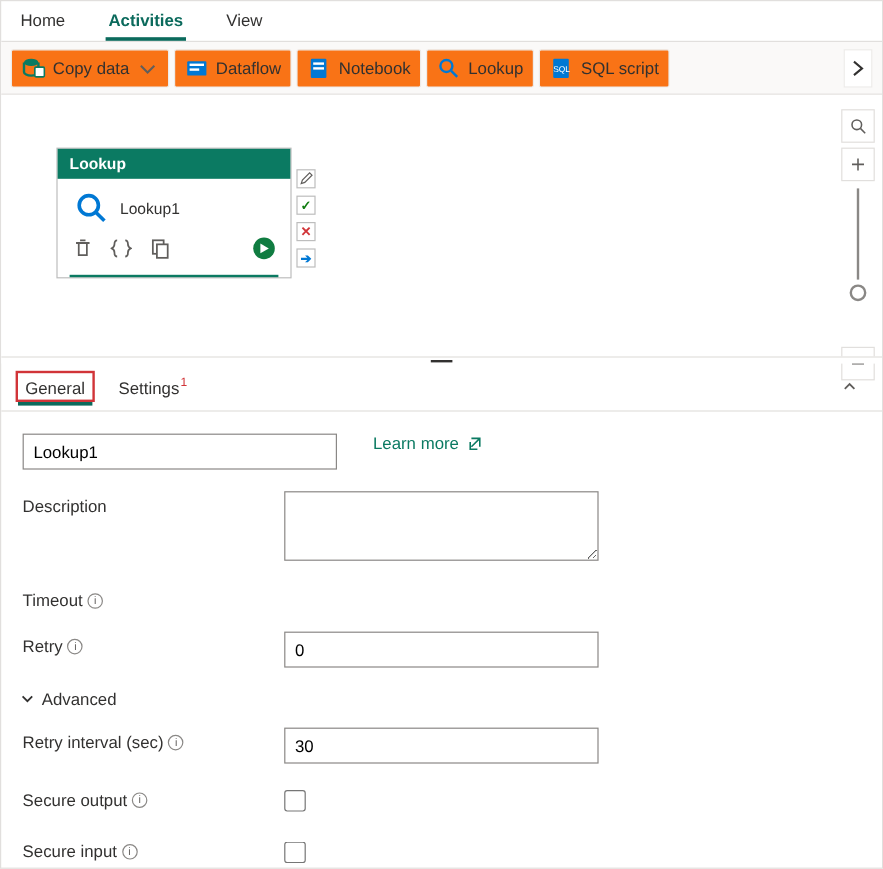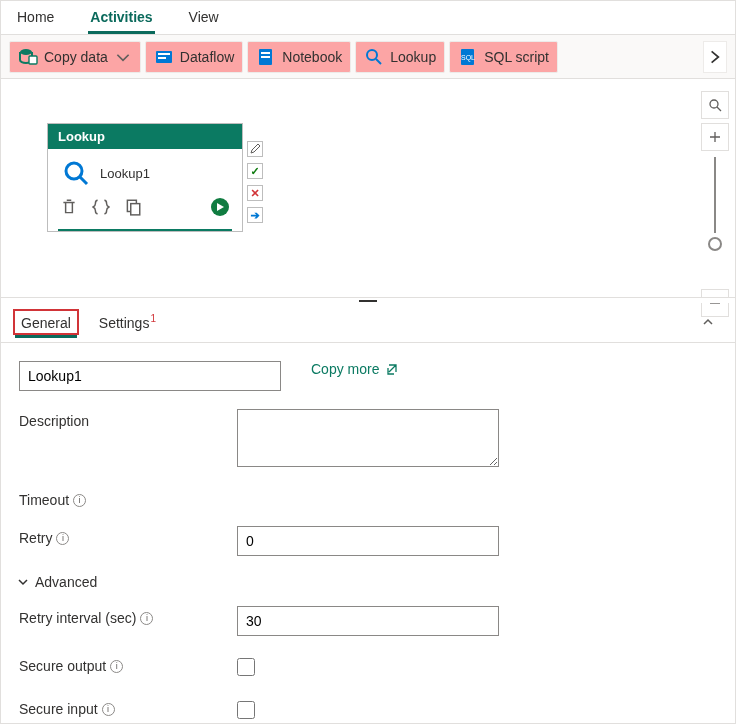--- a/index.html
+++ b/index.html
@@ -12,21 +12,21 @@
     width: 736px;
     height: 724px;
     overflow: hidden;
     border: 1px solid #e1dfdd;
   }
   .top-tabs { display:flex; gap: 32px; padding: 4px 14px 0 14px; border-bottom: 1px solid #e1dfdd; height: 34px; }
   .top-tab { padding: 4px 2px; cursor: pointer; color:#323130; }
   .top-tab.active { color:#0b6a5c; border-bottom: 3px solid #0b6a5c; font-weight: 600; }
 
   .ribbon { display:flex; align-items:center; gap: 4px; padding: 6px 8px; border-bottom: 1px solid #e1dfdd; height: 44px; background: #faf9f8; }
-  .ribbon-item { display:flex; align-items:center; gap:6px; padding: 4px 8px; cursor:pointer; border-radius: 2px; background:#fca5a5; border:1px solid #edebe9; height:32px; }
+  .ribbon-item { display:flex; align-items:center; gap:6px; padding: 4px 8px; cursor:pointer; border-radius: 2px; background:#f97316; border:1px solid #edebe9; height:32px; }
   .chev-btn { width:24px; height:32px; display:flex; align-items:center; justify-content:center; border:1px solid #edebe9; background:#fff; margin-left:auto; cursor:pointer; }
 
   .canvas-wrap { position:relative; height: 218px; background:#fff; }
   .canvas-inner { position:absolute; inset:4px 36px 4px 4px; border:1px solid #ffffff; }
   .right-tools { position:absolute; right:6px; top:12px; display:flex; flex-direction:column; align-items:center; gap:4px; }
   .tool-btn { width:28px; height:28px; border:1px solid #e1dfdd; display:flex; align-items:center; justify-content:center; background:#fff; cursor:pointer; }
   .slider-track { width:2px; height:76px; background:#8a8886; margin:2px 0; }
   .slider-thumb { width:14px; height:14px; border:2px solid #8a8886; border-radius:50%; background:#fff; margin-top:-2px; }
 
   .activity-card { position:absolute; left:46px; top:44px; width:196px; border:1px solid #bdbdbd; background:#fff; }
@@ -209,21 +209,21 @@
   </div>
 </div>
 
 <div class="form-area">
 
   <div class="form-row">
     <div class="form-ctrl">
       <input type="text" value="Lookup1" style="">
     </div>
     <div class="learn-more">
-      <span>Copy more</span>
+      <span>Learn more</span>
       <svg width="14" height="14" viewBox="0 0 14 14">
           <path d="M4 3h7v7M11 3L4 10M3 6v6h6" fill="none" stroke="#0b7a62" stroke-width="1.3"></path>
         </svg>
     </div>
   </div>
 
   <div class="form-row">
     <div class="form-label">Description</div>
     <div class="form-ctrl">
       <textarea style=""></textarea>

